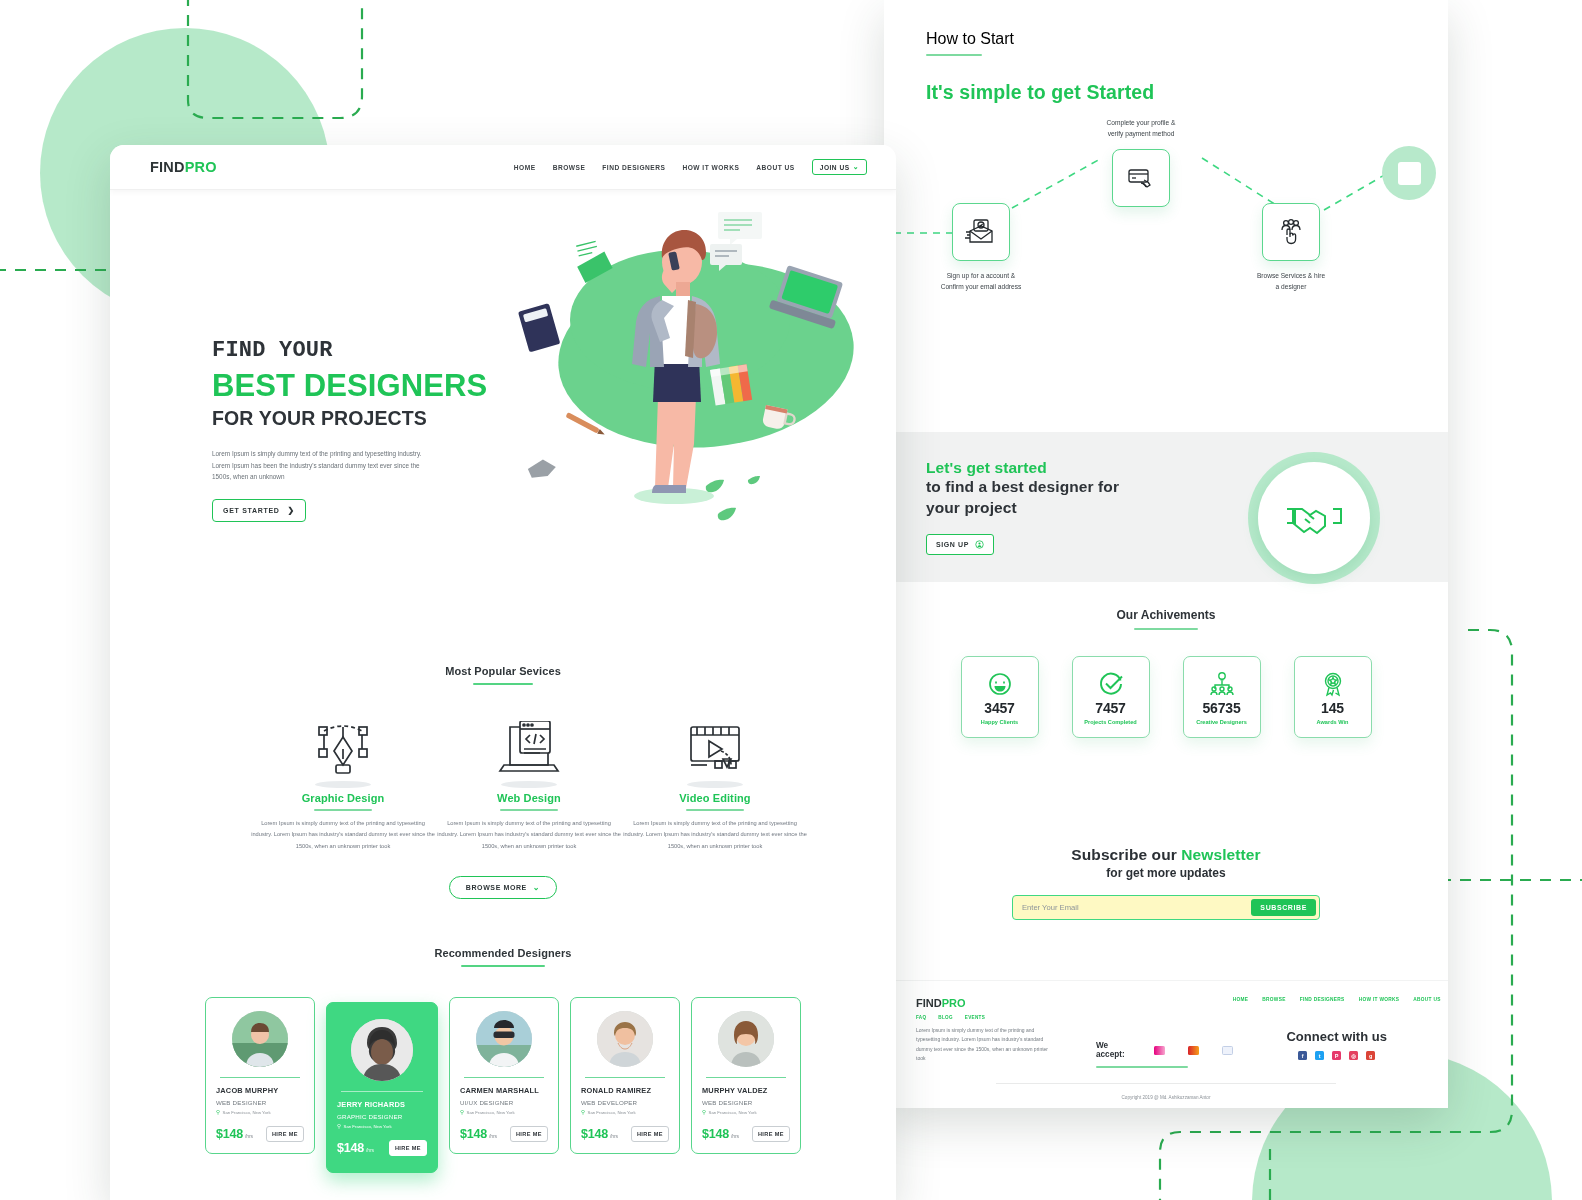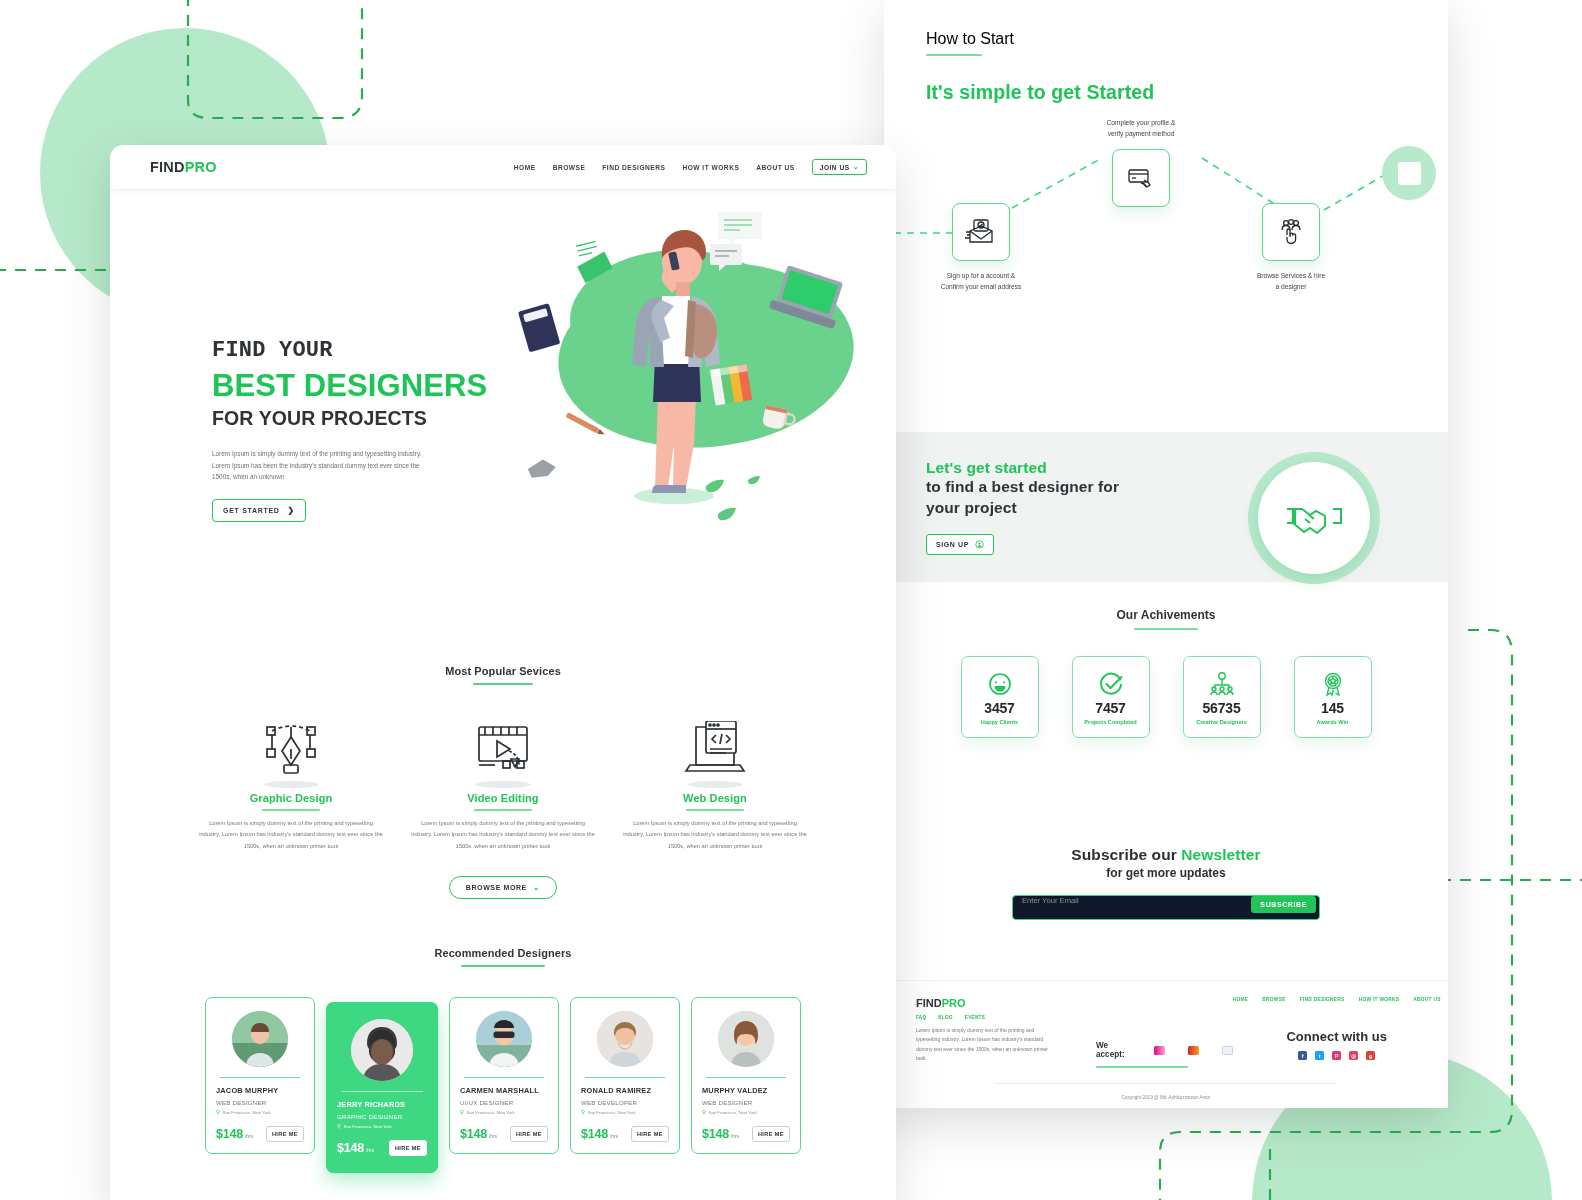--- a/index.html
+++ b/index.html
@@ -61,21 +61,21 @@
   .btn-started .arr { color:#2d3436; font-size:8px; }
 
   .hero-art { position:absolute; left:400px; top:10px; width:370px; height:350px; }
 
   
   .sec-title { text-align:center; }
   .sec-title .t { font-size:11px; font-weight:700; color:#2f3539; letter-spacing:.1px; }
   .sec-title .u { width:60px; height:2.3px; background:#54d483; margin:6px auto 0; border-radius:2px; }
 
   
-  .services { display:flex; justify-content:space-between; padding:0 88px; margin-top:30px; }
+  .services { display:flex; justify-content:flex-end; padding:0 88px; margin-top:30px; }
   .svc { width:186px; text-align:center; }
   .svc-ico { height:62px; display:flex; align-items:flex-end; justify-content:center; }
   .svc-shadow { width:56px; height:7px; border-radius:50%; background:#e9ecee; margin:4px auto 0; }
   .svc-name { font-size:11px; font-weight:700; color:#1fc457; margin-top:4px; letter-spacing:.1px; }
   .svc-u { width:58px; height:2px; background:#7edaa0; border-radius:2px; margin:5px auto 7px; }
   .svc-p { font-size:5.7px; line-height:1.95; color:#707780; }
 
   .browse-wrap { display:flex; justify-content:center; margin-top:24px; }
   .btn-browse {
     border:1px solid #20c457; border-radius:14px; padding:6px 16px;
@@ -178,22 +178,22 @@
   .stat-n { font-size:14px; font-weight:800; color:#23282c; letter-spacing:-.2px; margin-top:1px; }
   .stat-l { font-size:5.6px; font-weight:700; color:#1fc457; margin-top:3px; }
 
   
   .news { position:absolute; left:0; top:846px; width:564px; text-align:center; }
   .news-h { font-size:15.5px; font-weight:800; color:#2b3035; letter-spacing:.1px; }
   .news-h span { color:#1fc457; }
   .news-h2 { font-size:12px; font-weight:700; color:#2b3035; margin-top:2px; }
   .news-form {
     margin:15px auto 12px; width:308px; height:25px;
-    border:1px solid #3fd882; border-radius:4px; background:#0f172a;
-    display:flex; align-items:flex-start; justify-content:space-between; padding:0 3px 0 9px;
+    border:1px solid #3fd882; border-radius:4px; background:#fef9c3;
+    display:flex; align-items:center; justify-content:space-between; padding:0 3px 0 9px;
   }
   .news-form input {
     border:0; outline:0; font-size:7.6px; color:#7b8287; flex:1;
     font-family:"Liberation Sans", sans-serif; background:transparent;
   }
   .news-form input::placeholder { color:#8d949a; }
   .btn-sub {
     background:#20c457; color:#fff; border:0; border-radius:3px;
     font-size:7px; font-weight:700; letter-spacing:.6px; padding:5px 9px;
     font-family:"Liberation Sans", sans-serif;
@@ -589,57 +589,57 @@
         </svg>
       </div>
       <div class="svc-shadow"></div>
       <div class="svc-name">Graphic Design</div>
       <div class="svc-u"></div>
       <div class="svc-p">Lorem Ipsum is simply dummy text of the printing and typesetting industry. Lorem Ipsum has industry's standard dummy text ever since the 1500s, when an unknown printer took</div>
     </div>
 
     <div class="svc">
       <div class="svc-ico">
+        <svg width="62" height="56" viewBox="0 0 62 56" fill="none" stroke="#2b3035" stroke-width="1.7">
+          <path d="M12 6h38v38H12z"></path>
+          <path d="M6 44h50l4 6H2z"></path>
+          <rect x="22" y="0" width="30" height="32" rx="2" fill="#fff"></rect>
+          <path d="M22 8h30"></path>
+          <circle cx="26" cy="4" r="1" fill="#2b3035"></circle>
+            <circle cx="30" cy="4" r="1" fill="#2b3035"></circle>
+            <circle cx="34" cy="4" r="1" fill="#2b3035"></circle>
+          <path d="M32 14l-4 4 4 4M42 14l4 4-4 4M38 13l-2 10"></path>
+          <path d="M26 28h22M26 32h16"></path>
+        </svg>
+      </div>
+      <div class="svc-shadow"></div>
+      <div class="svc-name">Web Design</div>
+      <div class="svc-u"></div>
+      <div class="svc-p">Lorem Ipsum is simply dummy text of the printing and typesetting industry. Lorem Ipsum has industry's standard dummy text ever since the 1500s, when an unknown printer took</div>
+    </div>
+
+    <div class="svc">
+      <div class="svc-ico">
         <svg width="60" height="56" viewBox="0 0 60 56" fill="none" stroke="#2b3035" stroke-width="1.7">
           <rect x="6" y="6" width="48" height="34" rx="2"></rect>
           <path d="M6 14h48"></path>
           <path d="M12 6v8M20 6v8M28 6v8M36 6v8M44 6v8"></path>
           <path d="M24 20l13 8-13 8z"></path>
           <path d="M36 30 q10 4 10 14" stroke-dasharray="3 2"></path>
           <rect x="30" y="40" width="7" height="7"></rect>
             <rect x="44" y="40" width="7" height="7"></rect>
           <path d="M38 38l4 8 4-8z"></path>
           <path d="M6 44h16"></path>
         </svg>
       </div>
       <div class="svc-shadow"></div>
       <div class="svc-name">Video Editing</div>
       <div class="svc-u"></div>
       <div class="svc-p">Lorem Ipsum is simply dummy text of the printing and typesetting industry. Lorem Ipsum has industry's standard dummy text ever since the 1500s, when an unknown printer took</div>
     </div>
-
-    <div class="svc">
-      <div class="svc-ico">
-        <svg width="62" height="56" viewBox="0 0 62 56" fill="none" stroke="#2b3035" stroke-width="1.7">
-          <path d="M12 6h38v38H12z"></path>
-          <path d="M6 44h50l4 6H2z"></path>
-          <rect x="22" y="0" width="30" height="32" rx="2" fill="#fff"></rect>
-          <path d="M22 8h30"></path>
-          <circle cx="26" cy="4" r="1" fill="#2b3035"></circle>
-            <circle cx="30" cy="4" r="1" fill="#2b3035"></circle>
-            <circle cx="34" cy="4" r="1" fill="#2b3035"></circle>
-          <path d="M32 14l-4 4 4 4M42 14l4 4-4 4M38 13l-2 10"></path>
-          <path d="M26 28h22M26 32h16"></path>
-        </svg>
-      </div>
-      <div class="svc-shadow"></div>
-      <div class="svc-name">Web Design</div>
-      <div class="svc-u"></div>
-      <div class="svc-p">Lorem Ipsum is simply dummy text of the printing and typesetting industry. Lorem Ipsum has industry's standard dummy text ever since the 1500s, when an unknown printer took</div>
-    </div>
   </div>
 
   <div class="browse-wrap">
     <button class="btn-browse">
       <span>BROWSE MORE</span>
       <span class="chev">⌄</span>
     </button>
   </div>
 
   <div class="sec-title" style="margin-top:48px">

